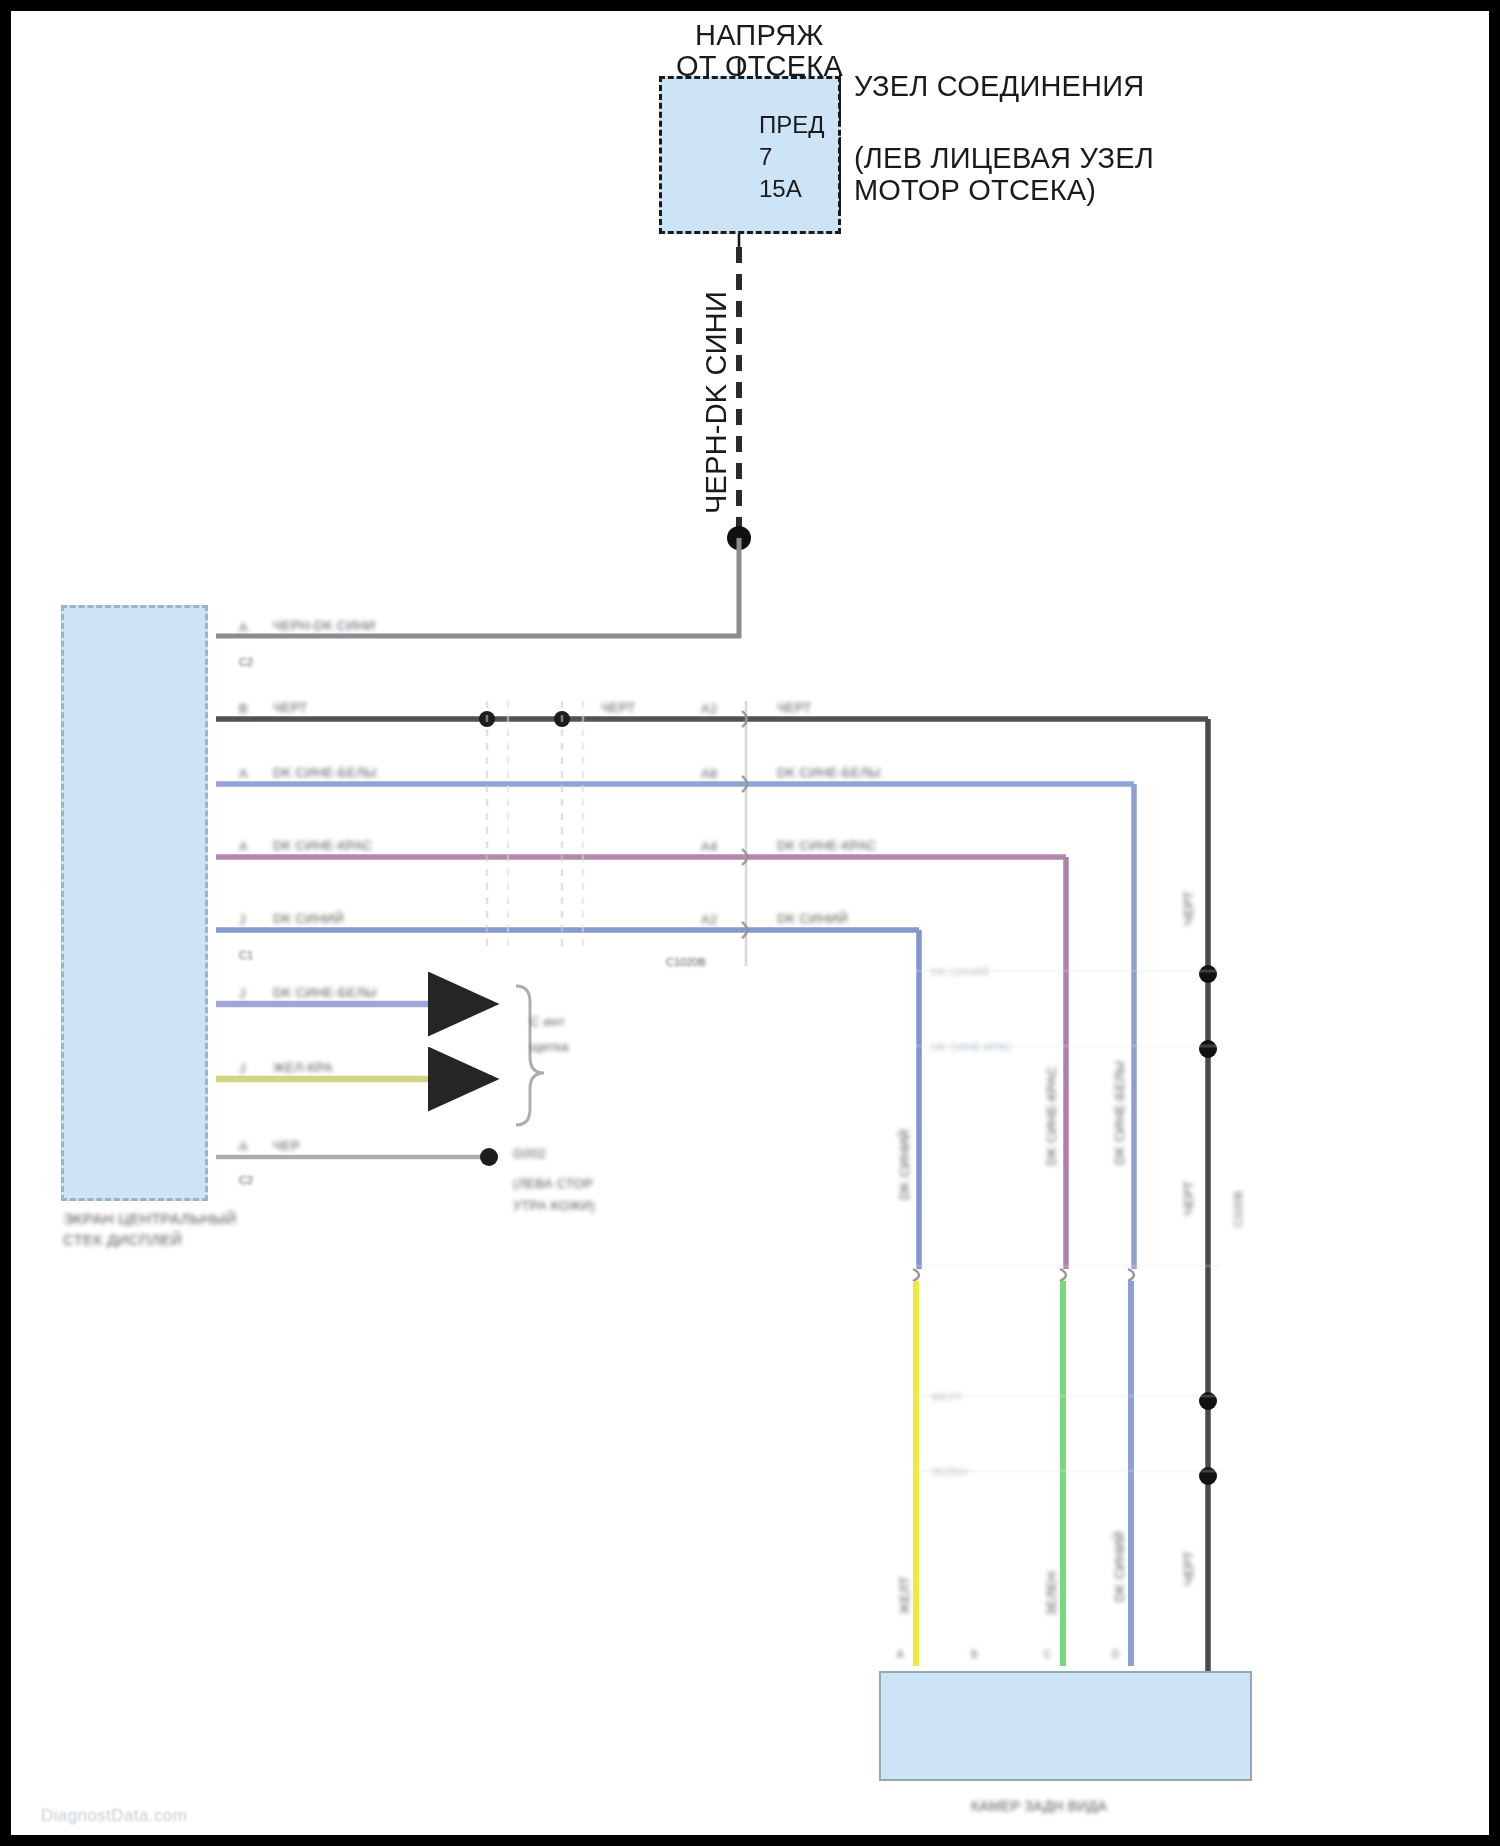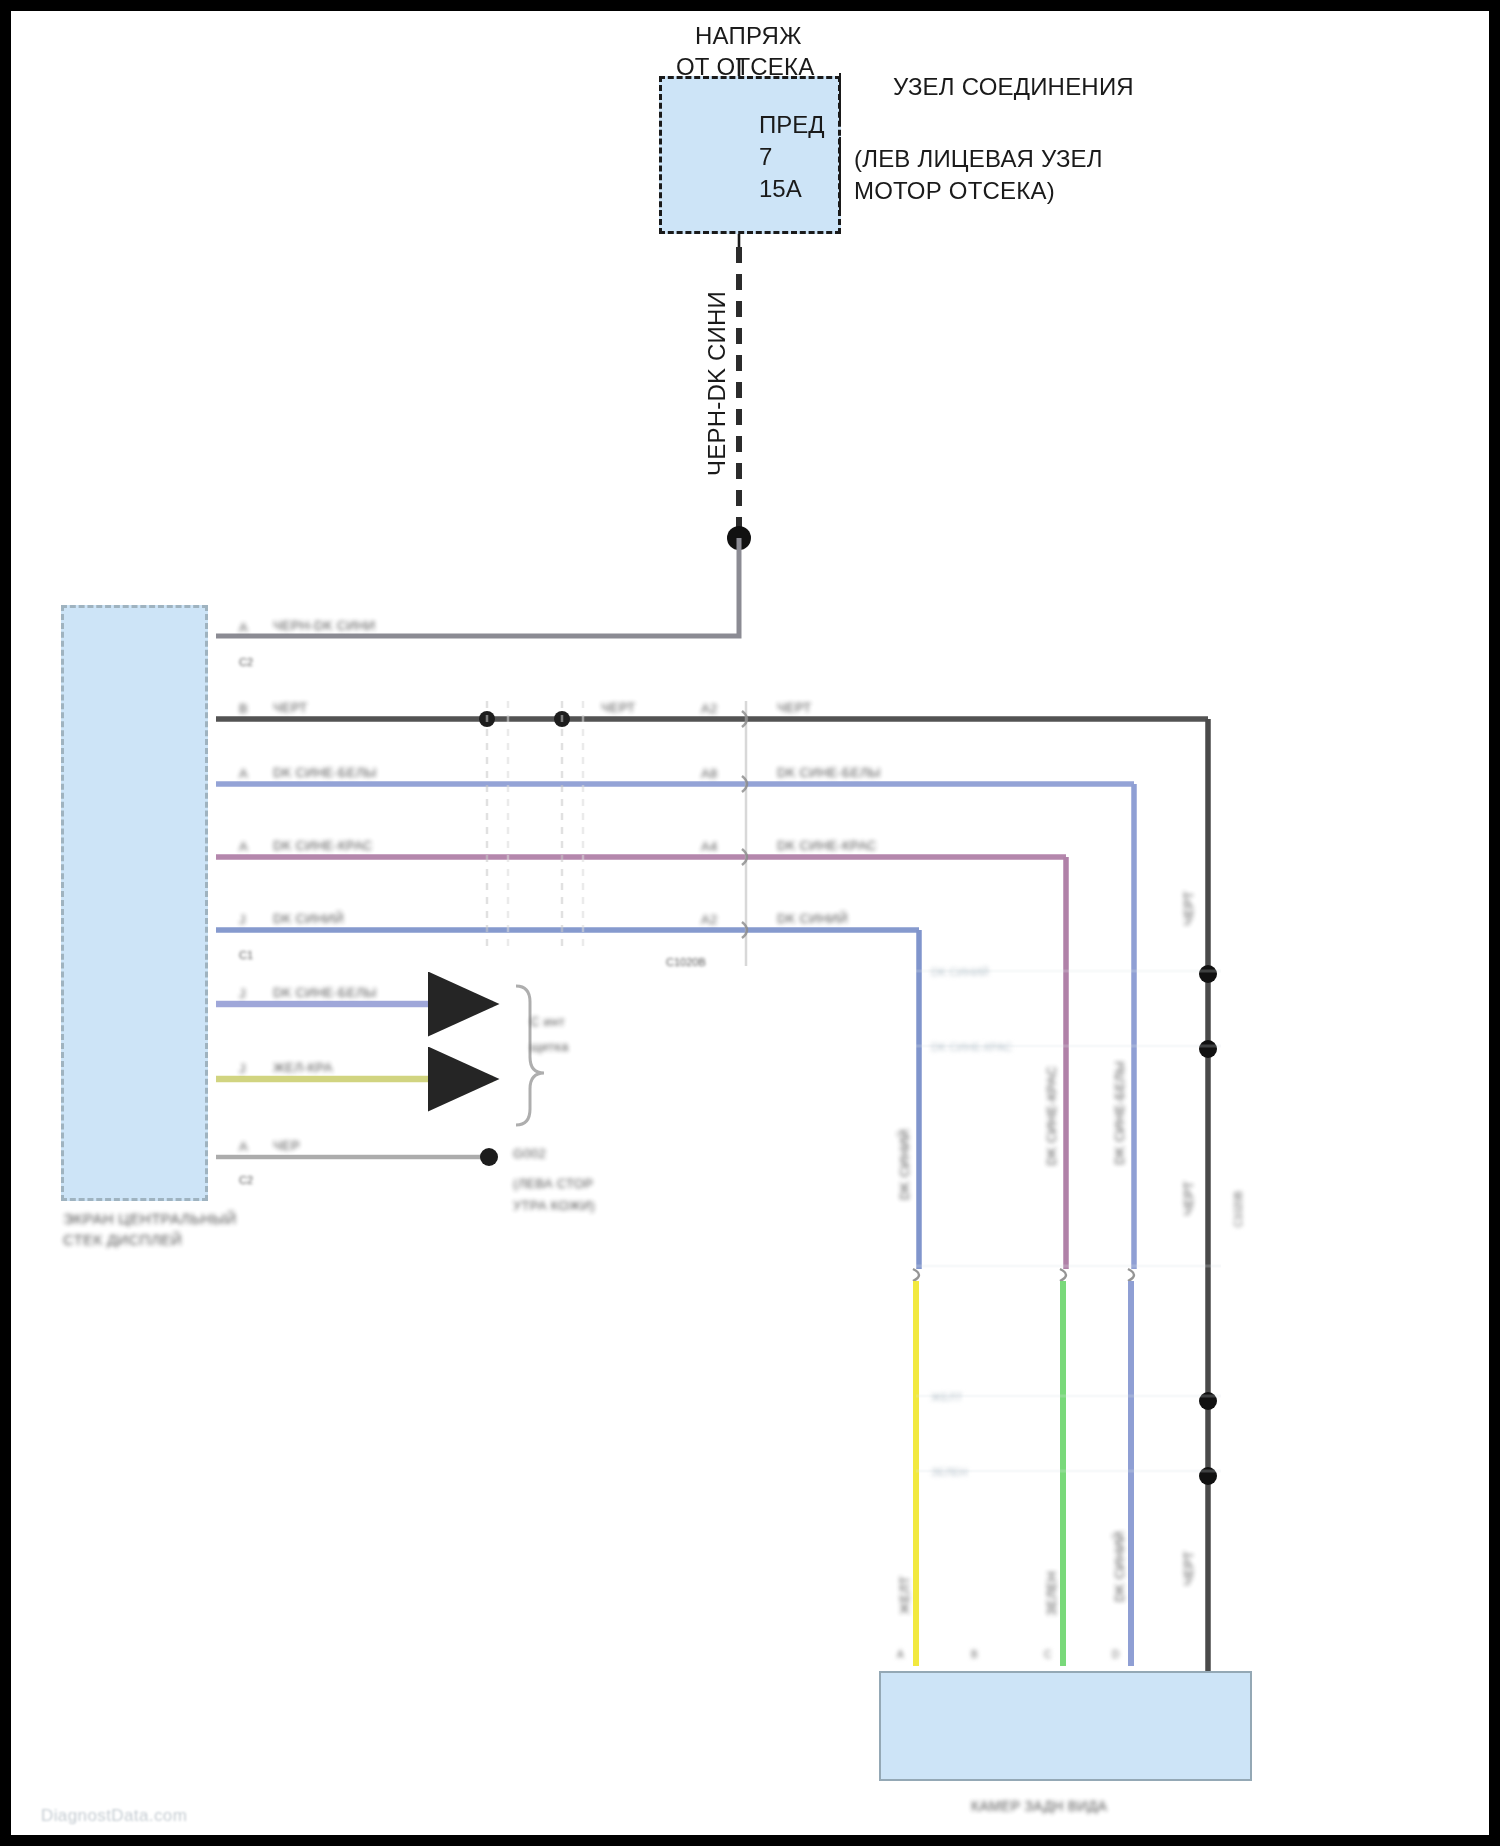--- a/index.html
+++ b/index.html
@@ -7,21 +7,21 @@
   #page{
     position:relative;
     width:1500px;height:1846px;
     background:#ffffff;
     box-sizing:border-box;
     border:11px solid #000000;
     overflow:hidden;
   }
   #canvas{position:absolute;left:0;top:0;width:1478px;height:1824px;}
   .lbl{position:absolute;white-space:pre;color:#1a1a1a;font-family:"Liberation Sans",sans-serif;}
-  .lbl-crisp{font-size:24px;line-height:31px;letter-spacing:0.2px;}
+  .lbl-crisp{font-size:29px;line-height:31px;letter-spacing:0.2px;}
   .lbl-fuse{font-size:24px;line-height:30px;}
   
   .blur{
     color:#4a4a4a;
     filter:blur(2.1px);
     -webkit-filter:blur(2.1px);
     font-size:13px;
     line-height:15px;
     letter-spacing:0.3px;
     opacity:0.92;
@@ -154,21 +154,21 @@
 
   <div class="fusebox" style="left:648px;top:65px;width:182px;height:158px;"></div>
 
   <div class="lbl lbl-crisp" style="left:684px;top:9px;">НАПРЯЖ</div>
   <div class="lbl lbl-crisp" style="left:665px;top:40px;">ОТ ОТСЕКА</div>
 
   <div class="lbl lbl-fuse" style="left:748px;top:99px;">ПРЕД</div>
   <div class="lbl lbl-fuse" style="left:748px;top:131px;">7</div>
   <div class="lbl lbl-fuse" style="left:748px;top:163px;">15A</div>
 
-  <div class="lbl lbl-crisp" style="left:882px;top:60px;">УЗЕЛ СОЕДИНЕНИЯ</div>
+  <div class="lbl lbl-crisp" style="left:843px;top:60px;">УЗЕЛ СОЕДИНЕНИЯ</div>
   <div class="lbl lbl-crisp" style="left:843px;top:132px;">(ЛЕВ ЛИЦЕВАЯ УЗЕЛ</div>
   <div class="lbl lbl-crisp" style="left:843px;top:164px;">МОТОР ОТСЕКА)</div>
 
   <div style="position:absolute;left:828px;top:62px;width:2px;height:52px;background:#1a1a1a;"></div>
   <div style="position:absolute;left:828px;top:126px;width:2px;height:78px;background:#1a1a1a;"></div>
 
   <div class="lbl lbl-crisp vert" style="left:690px;top:280px;">ЧЕРН-DK СИНИ</div>
 
   <div class="modbox" style="left:50px;top:594px;width:147px;height:596px;"></div>
 

